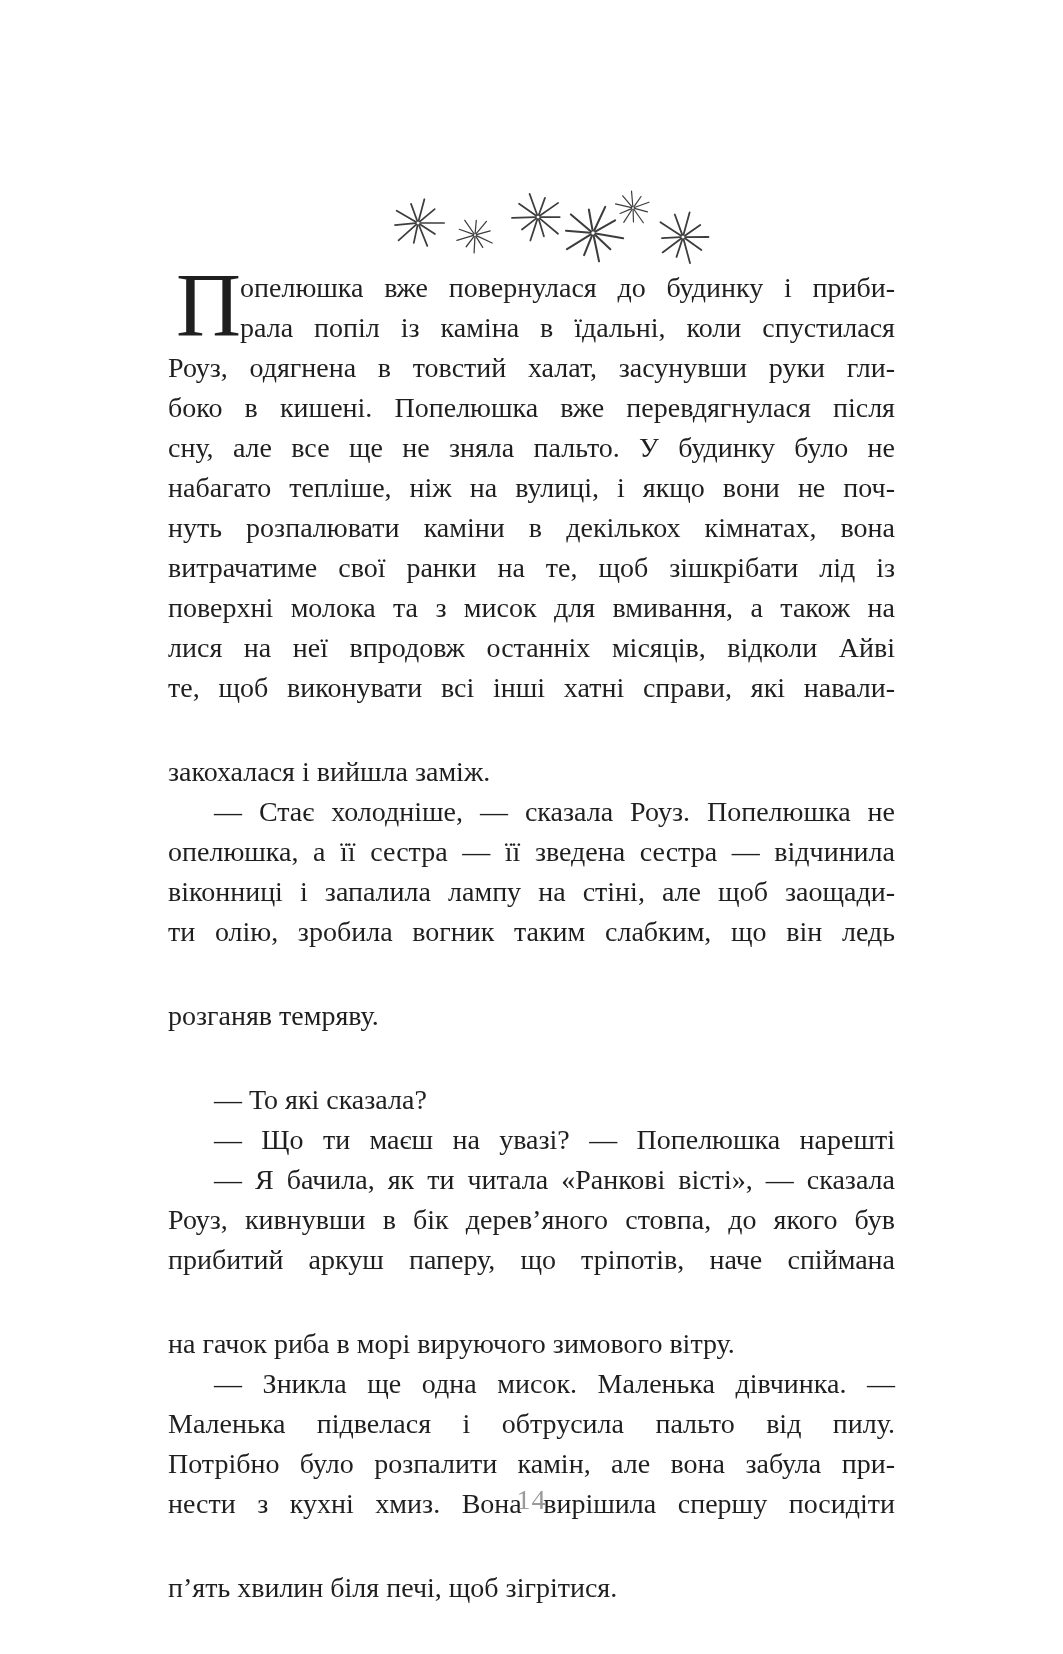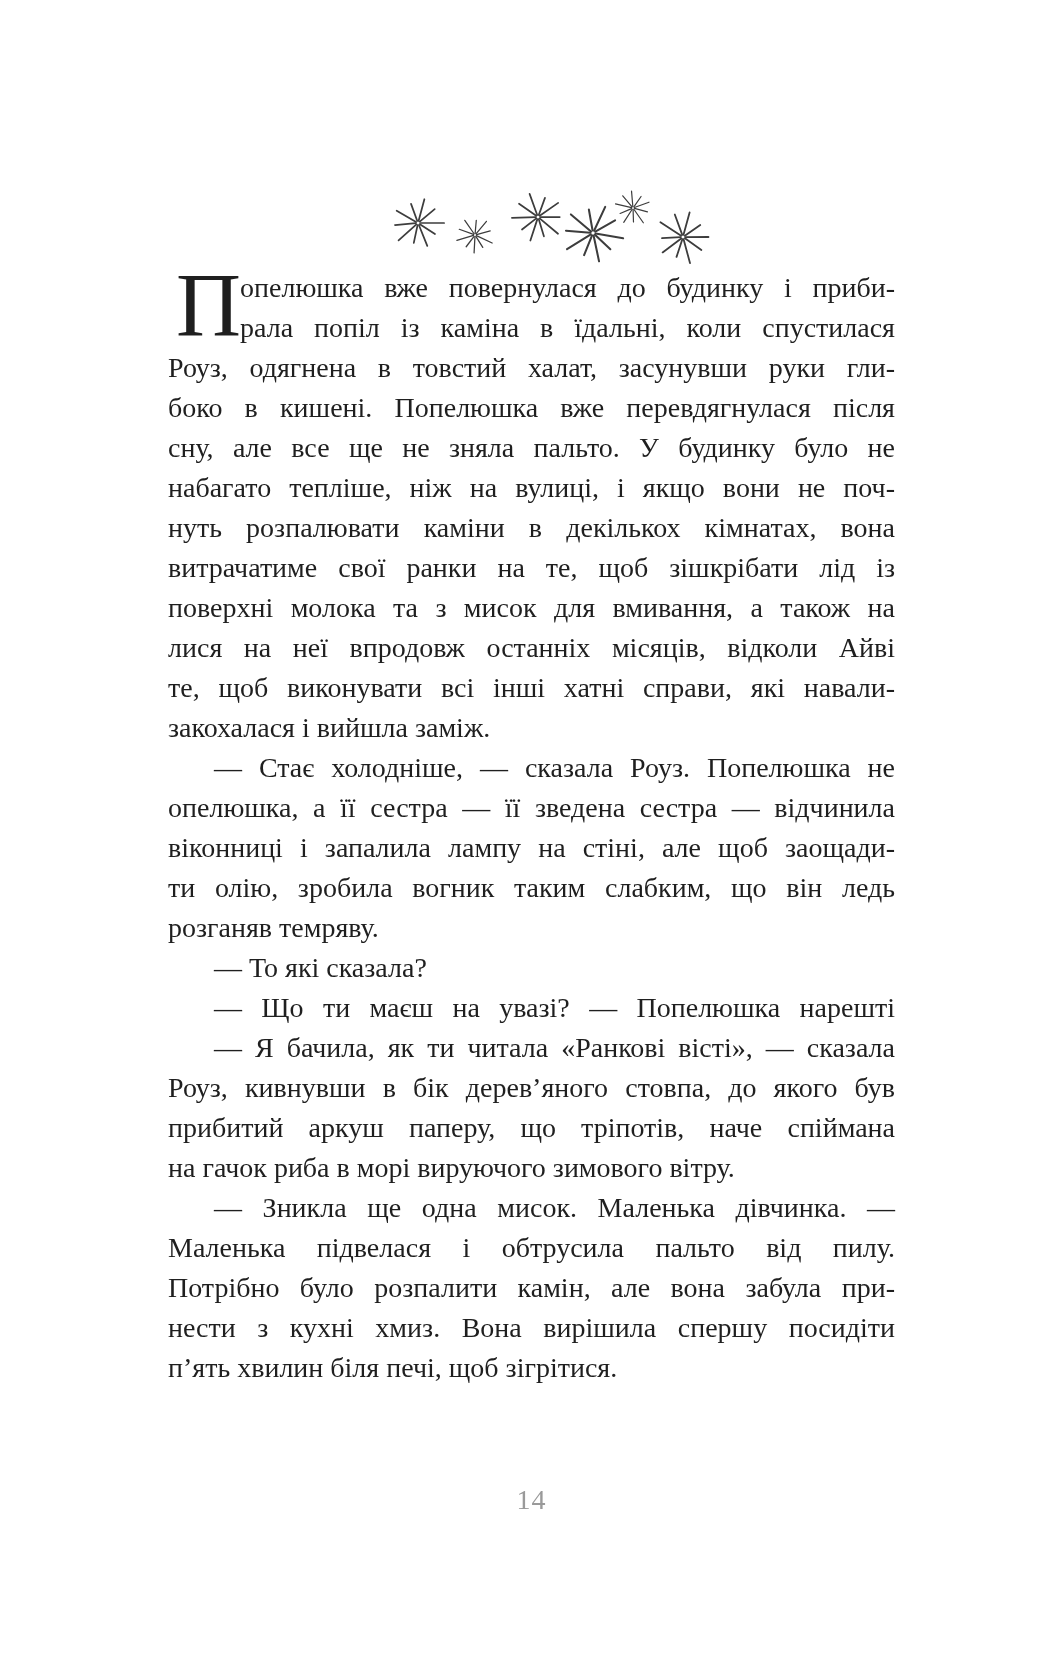--- a/index.html
+++ b/index.html
@@ -32,21 +32,21 @@
     width: 727px;
     font-size: 28px;
   }
   .paragraph { position: relative; margin: 0; }
   .line {
     line-height: 40px;
     text-align: justify;
     text-align-last: justify;
     white-space: nowrap;
   }
-  .line.last { text-align-last: left; }
+  .line.last { text-align-last: left; margin-top: 44px; }
   .line.indent { padding-left: 46px; }
   .line.inset { padding-left: 72px; }
   .italic { }
   .dropcap {
     position: absolute;
     left: 8px;
     top: 2px;
     font-size: 90px;
     line-height: 72px;
   }

